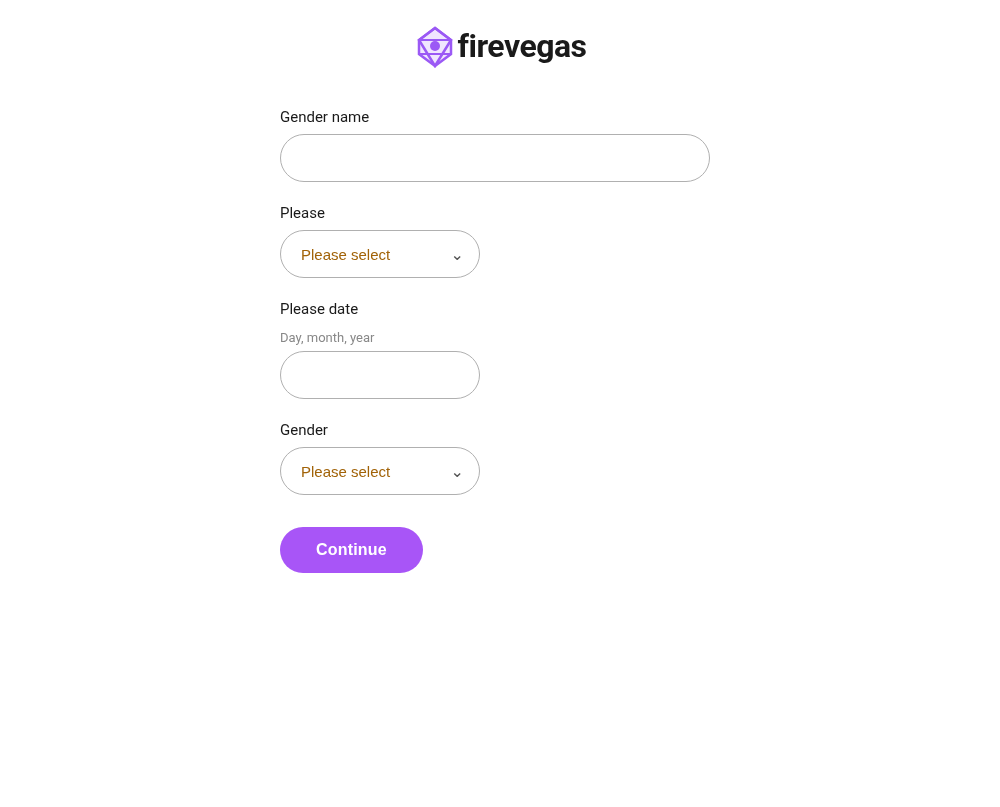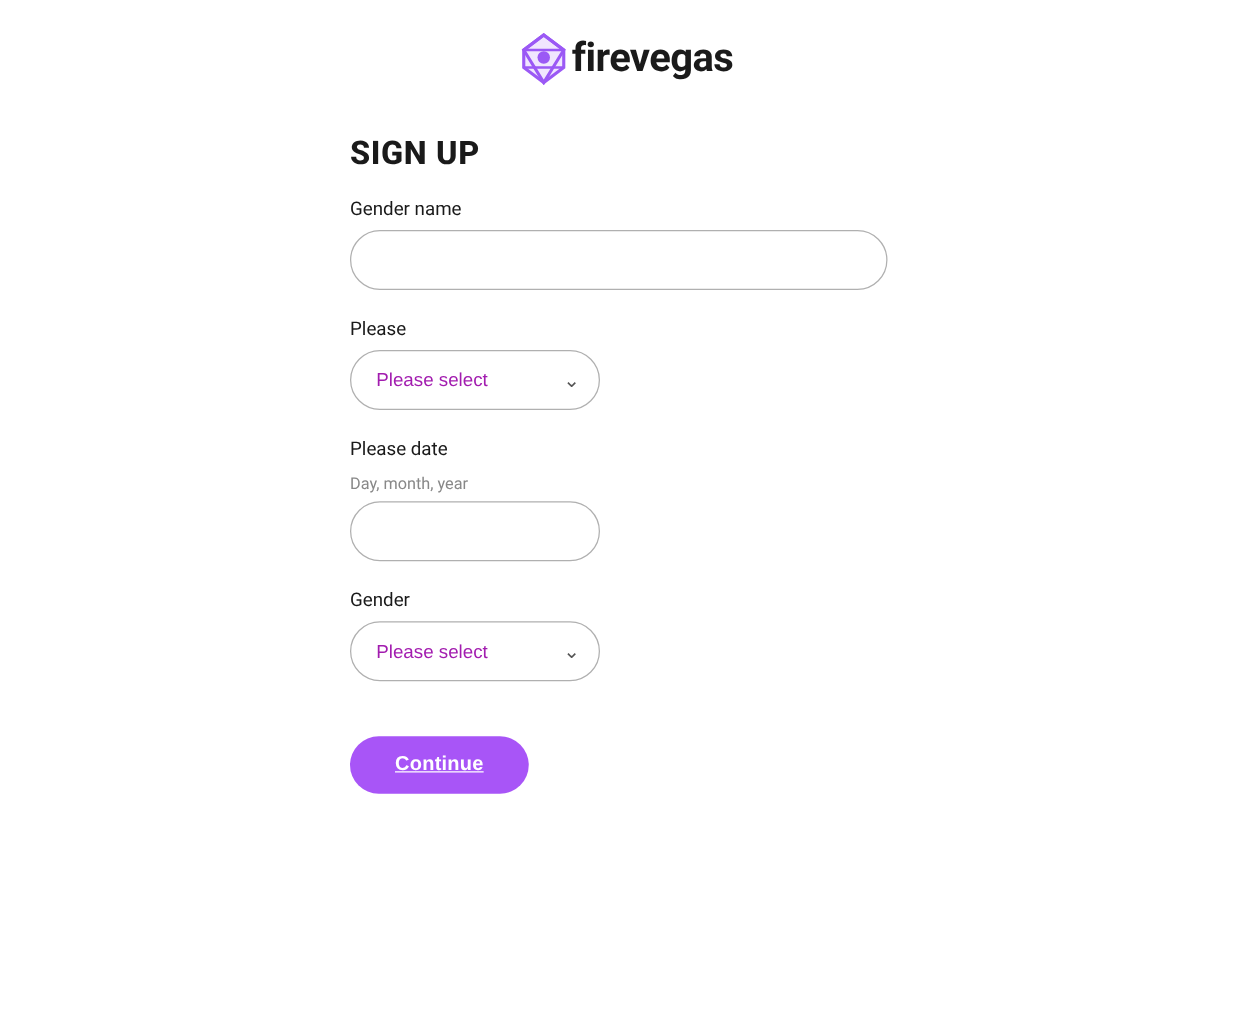--- a/index.html
+++ b/index.html
@@ -79,21 +79,21 @@
       width: 200px;
     }
 
     .form-select {
       width: 200px;
       height: 48px;
       border: 1.5px solid #b0b0b0;
       border-radius: 30px;
       padding: 0 20px;
       font-size: 15px;
-      color: #a21caf;
+      color: #a16207;
       outline: none;
       background: #ffffff;
       appearance: none;
       -webkit-appearance: none;
       cursor: pointer;
       padding-right: 40px;
     }
 
     .select-chevron {
       position: absolute;
@@ -126,23 +126,22 @@
 
     .continue-btn {
       background: #a855f7;
       color: #ffffff;
       border: none;
       border-radius: 30px;
       padding: 14px 36px;
       font-size: 16px;
       font-weight: 600;
       cursor: pointer;
-      margin-top: 22px;
+      margin-top: 10px;
       letter-spacing: 0.2px;
-      text-decoration: underline;
     }
   </style>
 </head>
 <body>
 
 <div class="header">
   <svg class="logo-icon" viewBox="0 0 44 44" fill="none" xmlns="http://www.w3.org/2000/svg">
 
     <polygon points="22,4 38,16 38,30 22,42 6,30 6,16" fill="#9b59f5" opacity="0.15"></polygon>
     <polygon points="22,4 38,16 22,42 6,16" fill="none" stroke="#9b59f5" stroke-width="2.5"></polygon>
@@ -150,21 +149,20 @@
 
     <line x1="6" y1="16" x2="38" y2="16" stroke="#9b59f5" stroke-width="2"></line>
     <line x1="6" y1="30" x2="38" y2="30" stroke="#9b59f5" stroke-width="2"></line>
     <circle cx="22" cy="22" r="5" fill="#9b59f5"></circle>
   </svg>
   <span class="logo-text">firevegas</span>
 </div>
 
 <div class="form-container">
 
-  <h1 class="form-title">SIGN UP</h1>
 
   
   <div class="form-group">
     <label class="form-label">Gender name</label>
     <input type="text" class="form-input" style="">
   </div>
 
   
 
   

